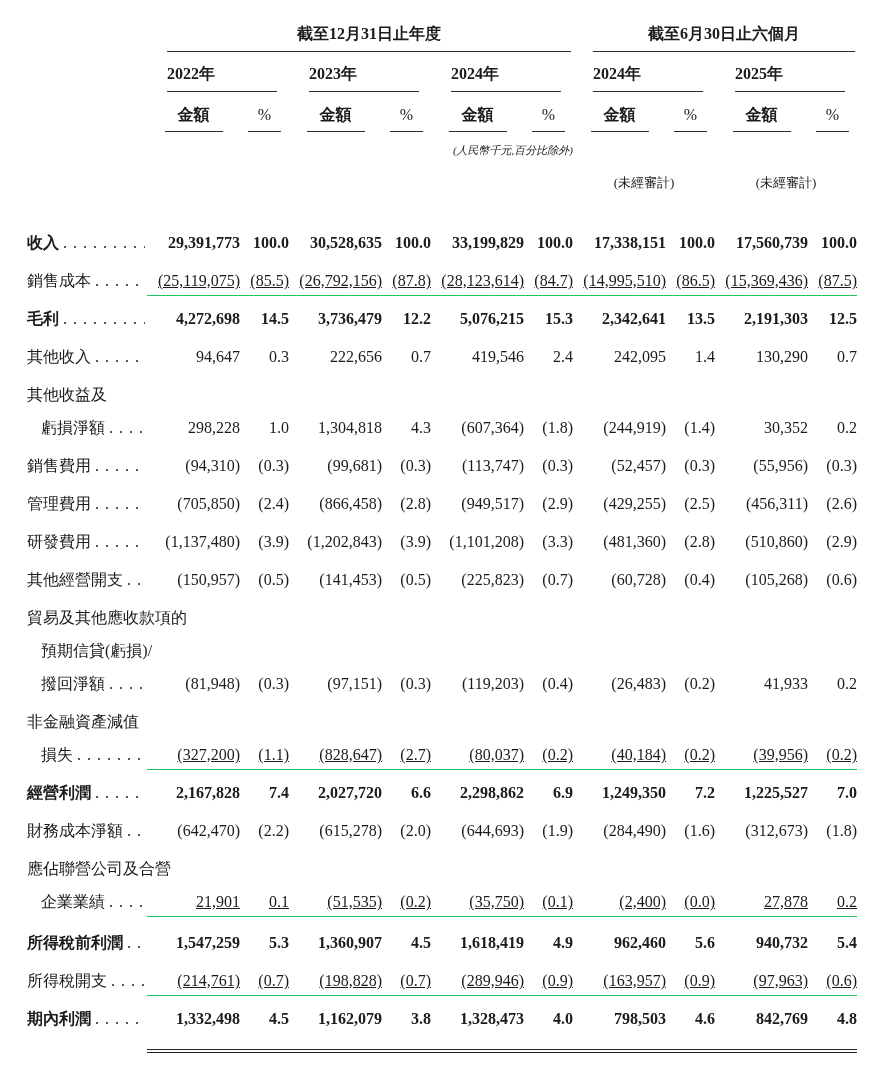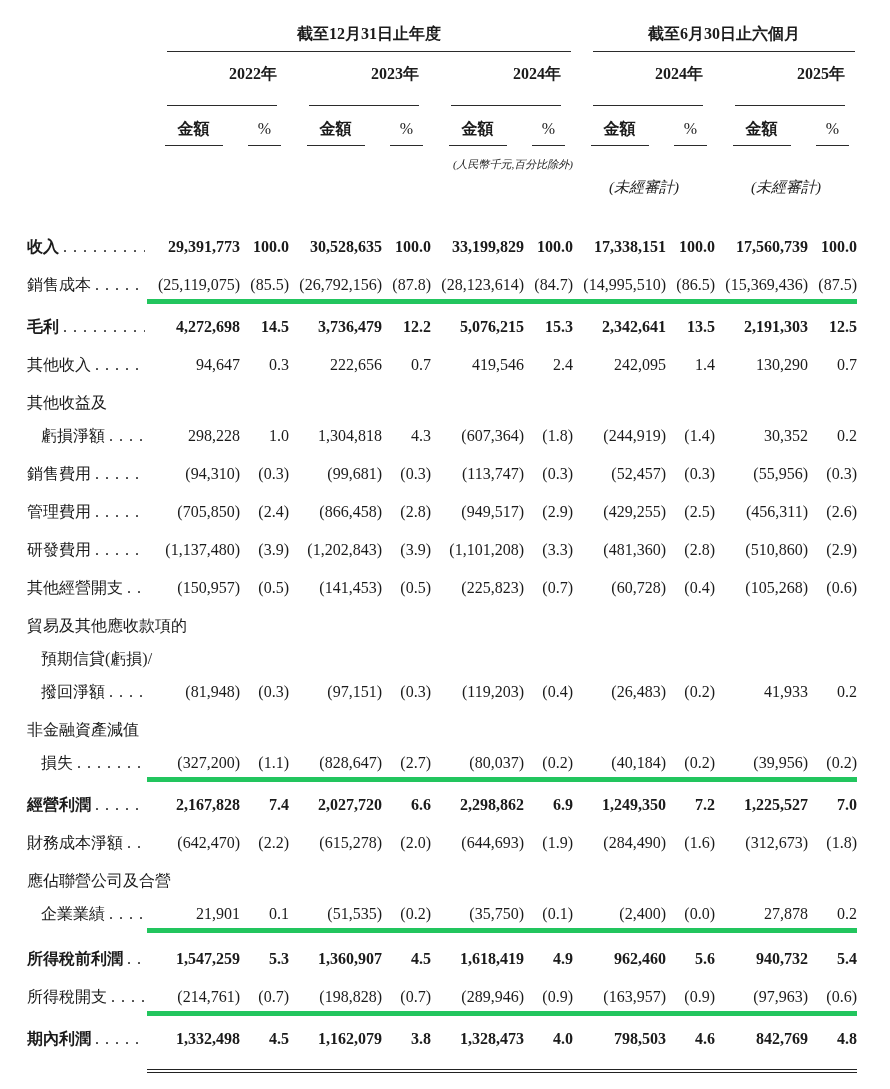--- a/index.html
+++ b/index.html
@@ -20,33 +20,33 @@
   
   .hline1 .grp {
     text-align:center; font-weight:bold; padding-bottom:7px;
     border-bottom:1.5px solid #2b2b2b;
   }
   .grp-annual  { grid-column:2 / span 6; margin:0 2px 0 20px; }
   .grp-interim { grid-column:8 / span 4; margin:0 2px 0 20px; }
 
   .hline2 { margin-top:12px; }
   .yr {
-    grid-column:span 2; text-align:right; font-weight:bold;
-    padding-bottom:21px; border-bottom:1px solid #2b2b2b; margin:0 12px 0 20px;
+    grid-column:span 2; text-align:left; font-weight:bold;
+    padding-bottom:7px; border-bottom:1px solid #2b2b2b; margin:0 12px 0 20px;
   }
 
   .hline3 { margin-top:13px; }
   .sub { text-align:center; }
   .sub-ul { display:inline-block; border-bottom:1px solid #2b2b2b; padding:0 13px 6px; font-weight:bold; }
   .sub-ul.pctu { padding:0 10px 6px; font-weight:normal; }
 
   .hline4 { margin-top:8px; font-style:italic; font-size:11px; }
   .note-cell { grid-column:2 / 8; text-align:right; }
 
-  .hline5 { margin-top:3px; font-style:italic; font-size:15px; }
+  .hline5 { margin-top:13px; font-size:13px; }
   .unaud1 { grid-column:8 / 10; text-align:center; }
   .unaud2 { grid-column:10 / 12; text-align:center; }
 
   
   .tbody { margin-top:40px; }
   .trow { margin-bottom:13px; }
   .trow.gap-top { margin-top:16px; }
   .trow.bold { font-weight:bold; }
 
   .lbl-cell { display:flex; align-items:center; white-space:nowrap; overflow:visible; }
@@ -57,21 +57,21 @@
     content:". . . . . . . . . . . . . . . . . . . . . . . . . .";
     letter-spacing:1px; font-weight:normal; color:#1b1b1b;
   }
   .leader.hidden::after { content:""; }
 
   .cell {
     text-align:right; padding-bottom:4px;
     border-bottom:1px solid transparent;
     font-variant-numeric:tabular-nums;
   }
-  .cell.ul  { border-bottom:5px solid #22c55e; }
+  .cell.ul  { border-bottom:1px solid #22c55e;text-decoration:underline; }
   .cell.dbl { border-bottom:4px double #222; padding-bottom:20px; }
 </style>
 </head>
 <body>
 
 <div class="page">
 
   <div class="grid hline1">
     <div></div>
     <div class="grp grp-annual">截至12月31日止年度</div>

